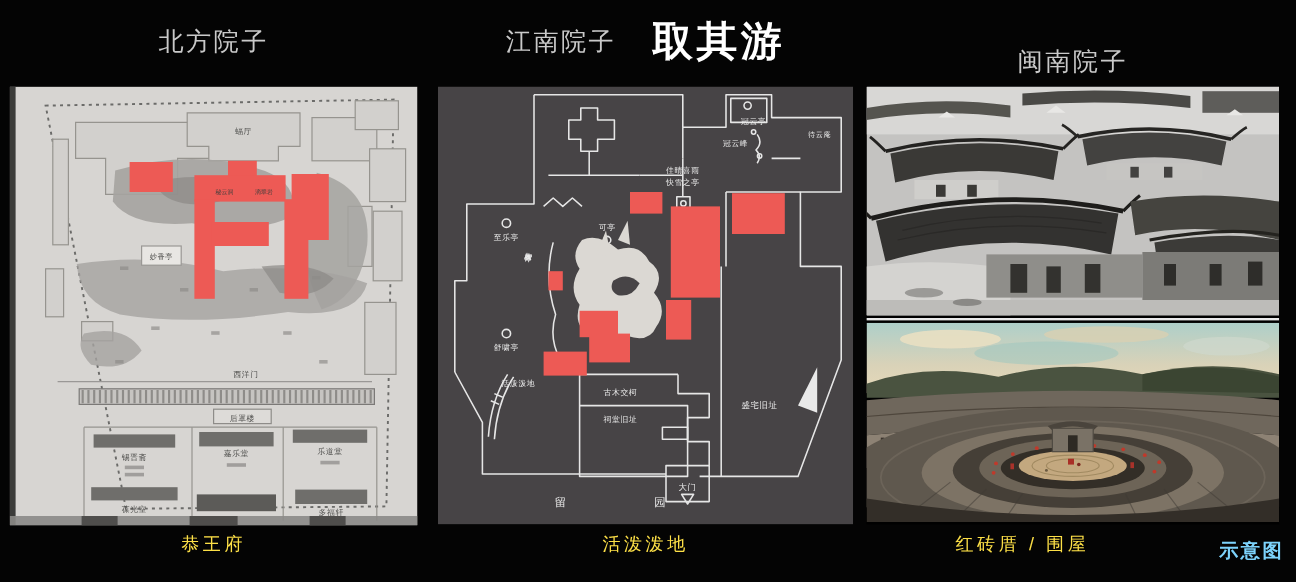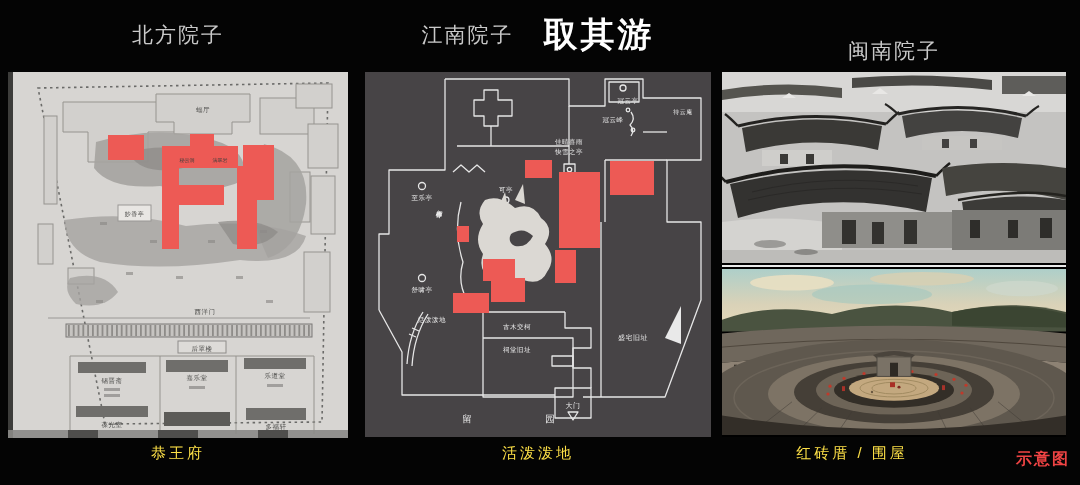--- a/index.html
+++ b/index.html
@@ -13,21 +13,21 @@
   .hdr .big{font-size:34px;font-weight:800;color:#ffffff;letter-spacing:3px;}
   .panel{position:absolute;top:72px;overflow:hidden;background:#111;}
   #panel1{left:8px;width:340px;height:366px;}
   #panel2{left:365px;width:346px;height:365px;}
   #panel3{left:722px;width:344px;height:365px;background:#000;}
   .cap{position:absolute;top:444px;height:28px;text-align:center;
        font-size:15px;color:#fde047;letter-spacing:3px;}
   #cap1{left:8px;width:340px;}
   #cap2{left:365px;width:346px;}
   #cap3{left:680px;width:344px;}
-  #corner{position:absolute;right:10px;top:449px;font-size:16px;font-weight:600;color:#ef4444;letter-spacing:2px;}
+  #corner{position:absolute;right:10px;top:449px;font-size:16px;font-weight:600;color:#7dd3fc;letter-spacing:2px;}
   svg{display:block;}
   .sep{width:344px;height:2px;background:#e9e9e9;margin-top:2px;margin-bottom:2px;}
   
   .m1lbl{fill:#4c4c4a;font-size:6.5px;text-anchor:middle;letter-spacing:.5px;}
   .m1tiny{fill:#3e3e3c;font-size:5px;text-anchor:middle;}
   
   .m2lbl{fill:#ececec;font-size:6.5px;text-anchor:middle;letter-spacing:.5px;}
   .m2big{fill:#ececec;font-size:9.5px;text-anchor:middle;}
 </style>
 </head>

